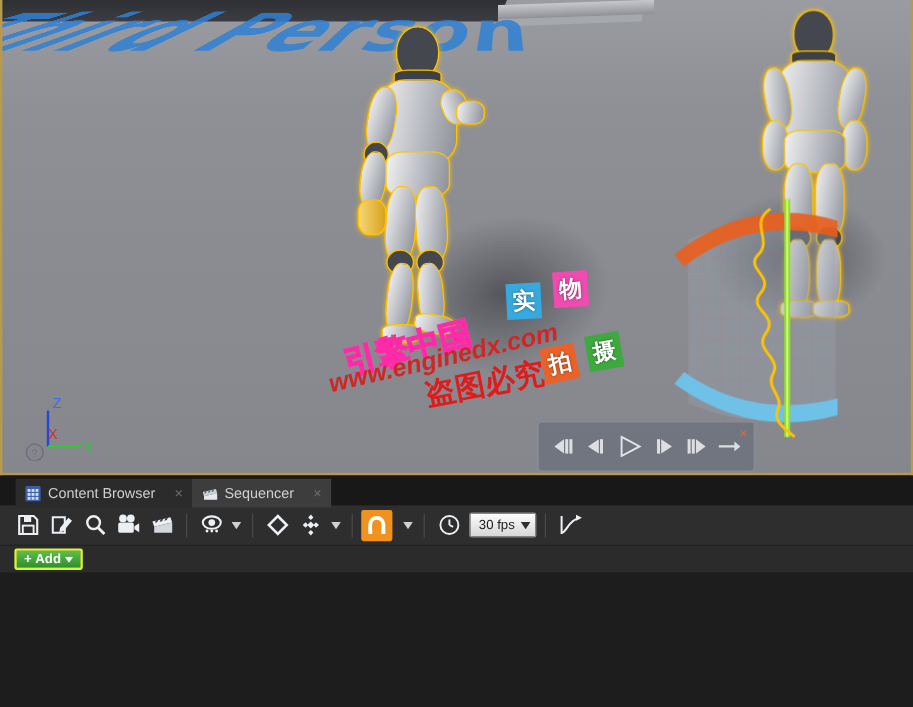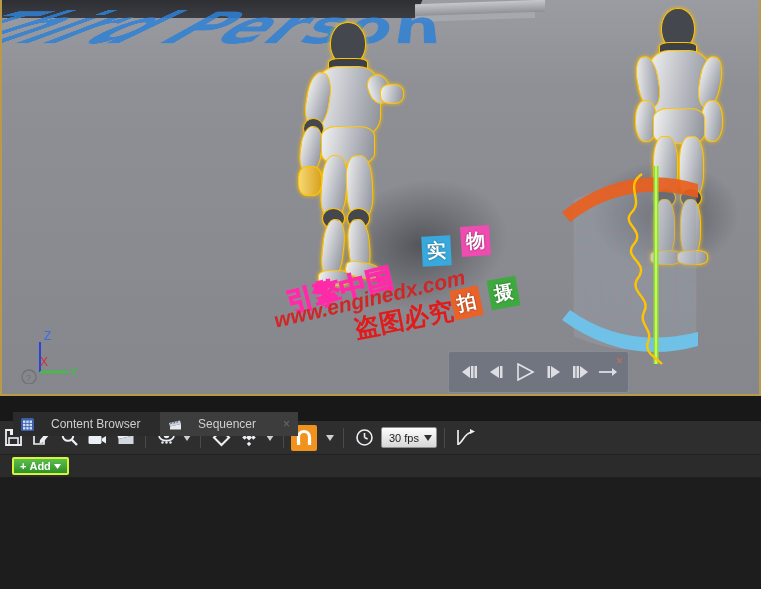--- a/index.html
+++ b/index.html
@@ -56,28 +56,28 @@
     text-shadow:0 0 1px #fff;color:transparent;-webkit-text-fill-color:transparent;}
   .wm-pink span{-webkit-text-stroke:1.4px #ff2aa8;color:#d8b4da;}
   .wm-url{position:absolute;left:272px;top:287px;color:#cf2727;font-size:21px;font-weight:bold;
     transform:rotate(-13deg);white-space:nowrap;font-style:italic;}
   .wm-red{position:absolute;left:354px;top:303px;color:#e01b1b;font-size:25px;font-weight:bold;
     transform:rotate(-11deg);white-space:nowrap;}
 
   
   #bottom{position:absolute;left:0;top:396px;width:761px;height:193px;background:#1d1d1d;}
   #tabbar{position:relative;height:25px;background:#181818;}
-  .tab{position:absolute;top:16px;height:24px;display:flex;align-items:center;gap:17px;
+  .tab{position:absolute;top:3px;height:24px;display:flex;align-items:center;gap:6px;
     padding:0 8px;font-size:12px;color:#cfcfcf;cursor:pointer;box-sizing:border-box;}
   .tab.inactive{left:13px;background:#2b2b2b;}
   .tab.active{left:160px;background:#3d3d3d;}
   .tabx{color:#6d6d6d;font-size:12px;margin-left:10px;}
   .tabicon{width:13px;height:13px;display:inline-block;}
 
-  #toolbar{height:33px;background:#2e2e2e;display:flex;align-items:center;gap:2px;
+  #toolbar{height:33px;background:#2e2e2e;display:flex;align-items:center;padding-left:10px;gap:2px;
     border-bottom:1px solid #222;text-align:center;}
   .tbtn{width:26px;height:26px;display:flex;align-items:center;justify-content:center;cursor:pointer;border-radius:2px;}
   .tcaret{width:12px;height:26px;display:flex;align-items:center;justify-content:center;cursor:pointer;}
   .tsep{width:1px;height:20px;background:#4a4a4a;margin:0 5px;}
   .tbtn.on{background:#f0921e;border-radius:2px;}
   .fps{height:19px;background:linear-gradient(180deg,#fdfdfd,#d6d6d6);border:1px solid #8f8f8f;
     border-radius:2px;display:flex;align-items:center;gap:5px;padding:0 4px 0 7px;
     font-size:11px;color:#1c1c1c;cursor:pointer;margin-left:2px;}
 
   #addrow{position:relative;height:22px;background:#2b2b2b;display:flex;align-items:center;}

